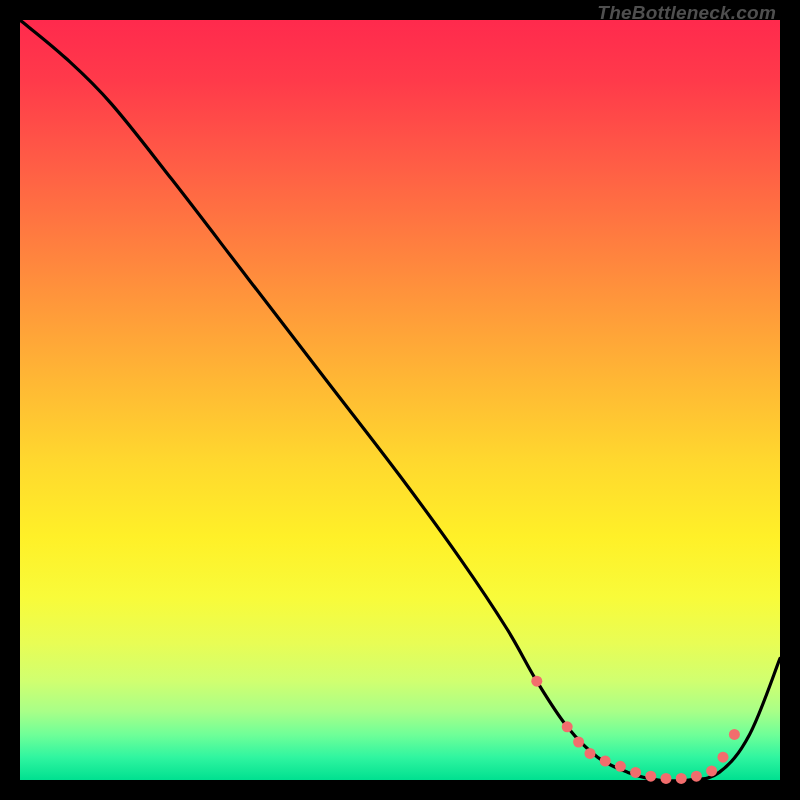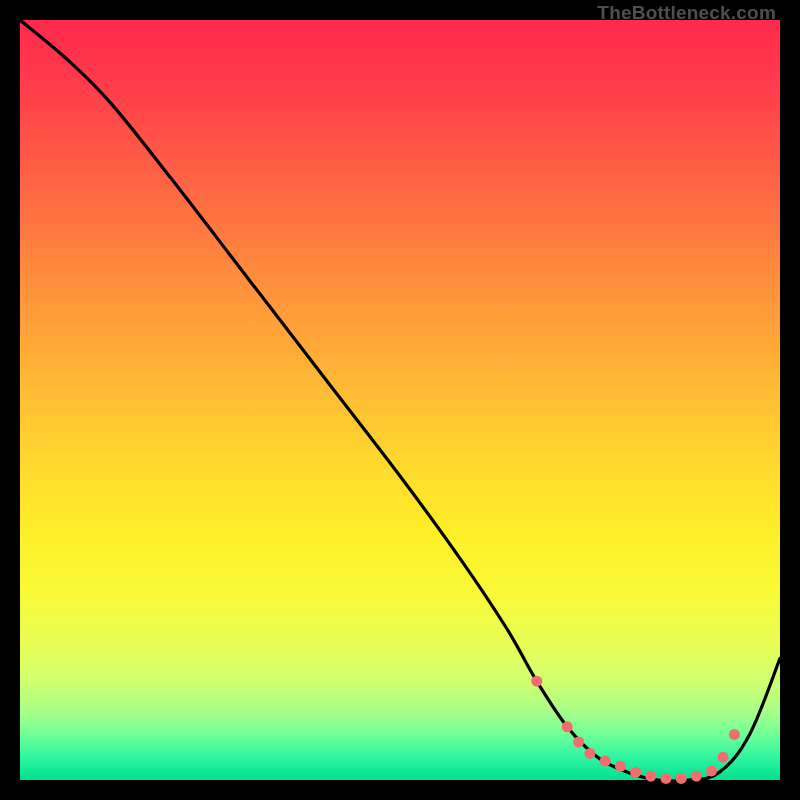--- a/index.html
+++ b/index.html
@@ -45,20 +45,21 @@
     );
   }
   .attribution {
     position: absolute;
     right: 24px;
     top: 2px;
     color: #4f4f4f;
     font-size: 19px;
     font-weight: 600;
     letter-spacing: 0.2px;
+    font-style: italic;
   }
   svg.curve {
     position: absolute;
     left: 20px;
     top: 20px;
     width: 760px;
     height: 760px;
     overflow: visible;
   }
 </style>

